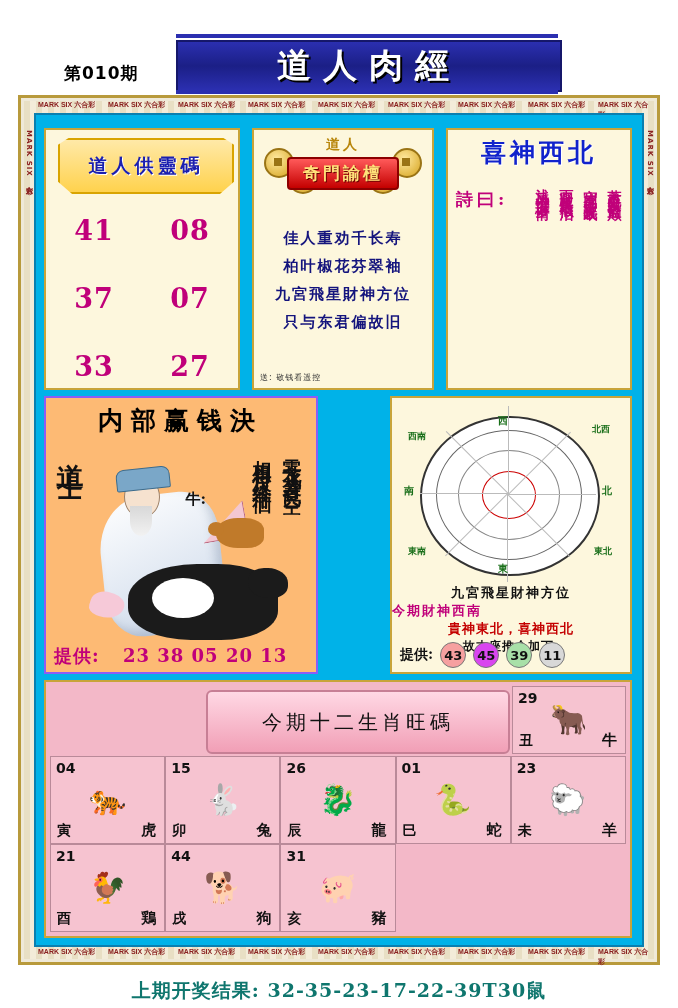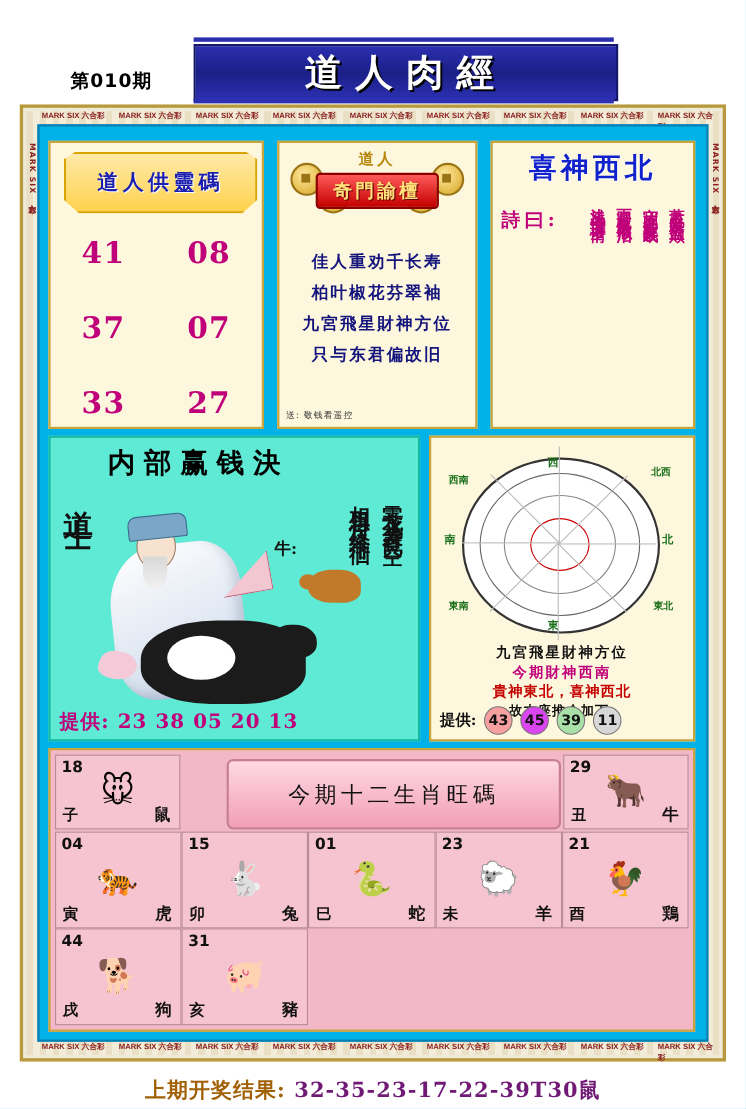--- a/index.html
+++ b/index.html
@@ -130,22 +130,22 @@
     font-size:17px;color:#c0007a;font-weight:bold;letter-spacing:4px;
   }
   .p3 .vcols{position:absolute;right:6px;top:48px;display:flex;gap:6px;}
   .p3 .vcols div{
     writing-mode:vertical-rl;text-orientation:upright;
     font-family:"DejaVu Serif","Liberation Serif",serif;
     font-size:14px;color:#c0007a;font-weight:bold;letter-spacing:3px;height:186px;
   }
 
   
-  .p4{left:44px;top:396px;width:338px;height:278px;
-      background:#5eead4;border:2px solid #14b8a6;}
+  .p4{left:44px;top:396px;width:274px;height:278px;
+      background:#fdba74;border:2px solid #8b5cf6;}
   .p4 .hdr{
     position:absolute;left:52px;top:6px;
     font-family:"DejaVu Serif","Liberation Serif",serif;
     font-size:25px;font-weight:bold;color:#000;letter-spacing:8px;
   }
   .p4 .daoshi{
     position:absolute;left:6px;top:44px;
     writing-mode:vertical-rl;text-orientation:upright;
     font-family:"DejaVu Serif","Liberation Serif",serif;
     font-size:27px;font-weight:bold;color:#111;letter-spacing:10px;
@@ -161,21 +161,21 @@
   .p4 .niu{
     position:absolute;right:110px;top:92px;
     font-family:"DejaVu Serif","Liberation Serif",serif;
     font-size:15px;font-weight:bold;color:#111;
   }
   .p4 .supply{
     position:absolute;left:8px;bottom:4px;
     font-family:"DejaVu Serif","Liberation Serif",serif;
     font-size:18px;font-weight:bold;color:#c0007a;letter-spacing:1px;
   }
-  .p4 .supply .nums{color:#c0007a;}
+  .p4 .supply .nums{color:#c0007a;margin-left:16px;}
   .figure{position:absolute;left:26px;top:78px;width:250px;height:170px;}
   .robe{
     position:absolute;left:30px;top:18px;width:120px;height:140px;
     background:linear-gradient(160deg,#ffffff 0%,#dfe7f2 60%,#c6d2e4 100%);
     border-radius:40% 30% 20% 30%;
     transform:rotate(-6deg);
     box-shadow:inset -6px -6px 10px rgba(80,100,130,.25);
   }
   .head{
     position:absolute;left:52px;top:0px;width:34px;height:40px;border-radius:50%;
@@ -234,21 +234,21 @@
   .cring3{position:absolute;left:38px;top:34px;width:100px;height:88px;border-radius:50%;border:1px solid #888;}
   .cring4{position:absolute;left:62px;top:55px;width:52px;height:46px;border-radius:50%;border:1px solid #c00;}
   .cspoke{position:absolute;left:50%;top:50%;width:88px;height:1px;background:#bbb;transform-origin:0 0;}
   .c-label{position:absolute;font-size:10px;font-weight:bold;}
   .lbl-n{left:78px;top:-2px;color:#1a6f1a;}
   .lbl-s{left:78px;bottom:-4px;color:#1a6f1a;}
   .lbl-e{right:-16px;top:68px;color:#1a6f1a;}
   .lbl-w{left:-16px;top:68px;color:#1a6f1a;}
   .p5 .c1{position:absolute;left:0;right:0;top:186px;text-align:center;font-size:13px;font-weight:bold;color:#111;letter-spacing:2px;
     font-family:"DejaVu Serif","Liberation Serif",serif;}
-  .p5 .c2{position:absolute;left:0;right:0;top:204px;text-align:center;font-size:13px;font-weight:bold;color:#c0007a;letter-spacing:2px;
+  .p5 .c2{position:absolute;left:0;right:0;top:204px;font-size:13px;font-weight:bold;color:#c0007a;letter-spacing:2px;
     font-family:"DejaVu Serif","Liberation Serif",serif;}
   .p5 .c3{position:absolute;left:0;right:0;top:222px;text-align:center;font-size:13px;font-weight:bold;color:#c40000;letter-spacing:1px;
     font-family:"DejaVu Serif","Liberation Serif",serif;}
   .p5 .c4{position:absolute;left:0;right:0;top:240px;text-align:center;font-size:12px;font-weight:bold;color:#111;letter-spacing:1px;
     font-family:"DejaVu Serif","Liberation Serif",serif;}
   .p5 .c5{position:absolute;left:8px;right:8px;bottom:4px;display:flex;align-items:center;gap:7px;}
   .p5 .c5 .lab{font-size:14px;font-weight:bold;color:#111;
     font-family:"DejaVu Serif","Liberation Serif",serif;}
   .ball{
     width:24px;height:24px;border-radius:50%;display:flex;align-items:center;justify-content:center;
@@ -281,22 +281,22 @@
   .zcell .an{position:absolute;right:8px;bottom:3px;font-size:15px;font-weight:bold;color:#111;
     font-family:"DejaVu Serif","Liberation Serif",serif;}
   .zcell .art{position:absolute;left:50%;top:50%;transform:translate(-50%,-50%);font-size:30px;line-height:1;}
 
   
   .footer{
     position:absolute;left:0;right:0;bottom:4px;text-align:center;
     font-family:"DejaVu Serif","Liberation Serif",serif;
     font-size:19px;font-weight:bold;color:#c40000;letter-spacing:1px;
   }
-  .footer .lab{color:#a16207;}
-  .footer .res{color:#701a75;}
+  .footer .lab{color:#0f766e;}
+  .footer .res{color:#0f766e;}
 </style>
 </head>
 <body>
 
 <div class="page">
 
   <div class="issue">第010期</div>
   <div class="tstripe" style="top:34px"></div>
   <div class="titlebar">
     <span class="tt">道人肉經</span>
@@ -442,26 +442,20 @@
       <span class="ball green">39</span>
       <span class="ball gray">11</span>
     </div>
   </div>
 
   <div class="panel p6">
     <div class="ztitle">
       <span>今期十二生肖旺碼</span>
     </div>
 
-    <div class="zcell" style="position:absolute;left:4px;top:4px;width:112px;height:66px">
-      <div class="num">18</div>
-      <div class="art">🐭</div>
-      <div class="gz">子</div>
-      <div class="an">鼠</div>
-    </div>
     <div class="zcell" style="position:absolute;right:4px;top:4px;width:112px;height:66px">
       <div class="num">29</div>
       <div class="art">🐂</div>
       <div class="gz">丑</div>
       <div class="an">牛</div>
     </div>
 
     <div class="zgrid" style="top:74px;grid-template-rows:repeat(2,1fr)">
       <div class="zcell">
         <div class="num">04</div>
@@ -469,20 +463,26 @@
         <div class="gz">寅</div>
         <div class="an">虎</div>
       </div>
       <div class="zcell">
         <div class="num">15</div>
         <div class="art">🐇</div>
         <div class="gz">卯</div>
         <div class="an">兔</div>
       </div>
       <div class="zcell">
+        <div class="num">26</div>
+        <div class="art">🐉</div>
+        <div class="gz">辰</div>
+        <div class="an">龍</div>
+      </div>
+      <div class="zcell">
         <div class="num">01</div>
         <div class="art">🐍</div>
         <div class="gz">巳</div>
         <div class="an">蛇</div>
       </div>
 
       <div class="zcell">
         <div class="num">23</div>
         <div class="art">🐑</div>
         <div class="gz">未</div>

